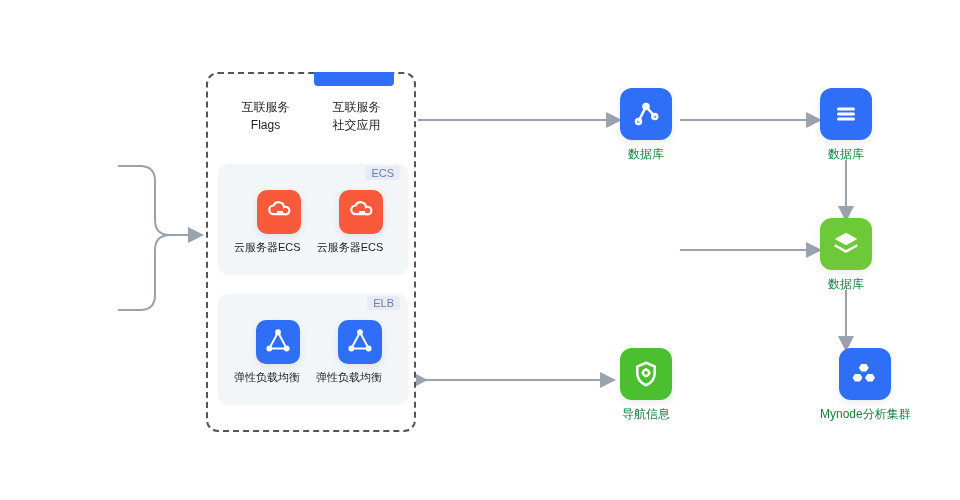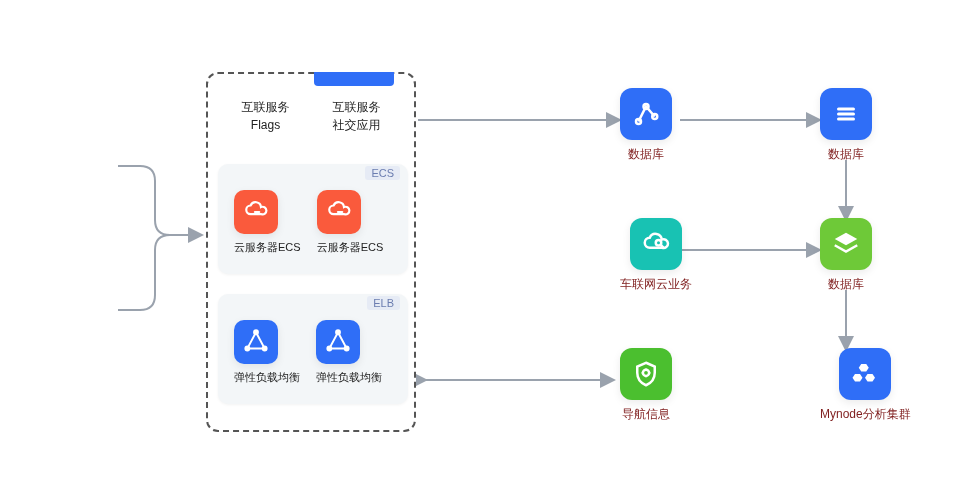--- a/index.html
+++ b/index.html
@@ -20,21 +20,21 @@
     }
     .node {
       position: absolute;
       display: flex;
       flex-direction: column;
       align-items: center;
       gap: 6px;
     }
     .node-label {
       font-size: 12px;
-      color: #7f1d1d;
+      color: #15803d;
       text-align: center;
       white-space: nowrap;
     }
     .icon-box {
       width: 52px;
       height: 52px;
       border-radius: 12px;
       display: flex;
       align-items: center;
       justify-content: center;
@@ -94,21 +94,21 @@
       border-radius: 3px;
     }
     .sub-row {
       display: flex;
       gap: 16px;
       padding: 26px 16px 12px;
     }
     .sub-item {
       display: flex;
       flex-direction: column;
-      align-items: flex-start;
+      align-items: flex-end;
       gap: 6px;
     }
     .sub-item-label {
       font-size: 11px;
       color: #222;
       white-space: nowrap;
     }
     svg.connectors {
       position: absolute;
       inset: 0;
@@ -235,30 +235,20 @@
     <div class="icon-box blue">
       <svg width="30" height="30" viewBox="0 0 24 24" fill="none" stroke="#fff" stroke-width="2.4" stroke-linecap="round">
           <line x1="6" y1="8" x2="18" y2="8"></line>
           <line x1="6" y1="12" x2="18" y2="12"></line>
           <line x1="6" y1="16" x2="18" y2="16"></line>
         </svg>
     </div>
     <div class="node-label">数据库</div>
   </div>
 
-  <div class="node" style="left:620px; top:218px;">
-    <div class="icon-box teal">
-      <svg width="30" height="30" viewBox="0 0 24 24" fill="none" stroke="#fff" stroke-width="2">
-          <path d="M7 15a4 4 0 010-8 5 5 0 019.6 1.5A3.5 3.5 0 1117 15H7z"></path>
-          <circle cx="14" cy="11" r="2.2"></circle>
-          <line x1="16" y1="13" x2="18" y2="15"></line>
-        </svg>
-    </div>
-    <div class="node-label">车联网云业务</div>
-  </div>
 
   <div class="node" style="left:820px; top:218px;">
     <div class="icon-box green-light">
       <svg width="30" height="30" viewBox="0 0 24 24" fill="#fff">
           <path d="M12 3 L21 8 L12 13 L3 8 Z"></path>
           <path d="M3 13 L12 18 L21 13" fill="none" stroke="#fff" stroke-width="2"></path>
         </svg>
     </div>
     <div class="node-label">数据库</div>
   </div>

